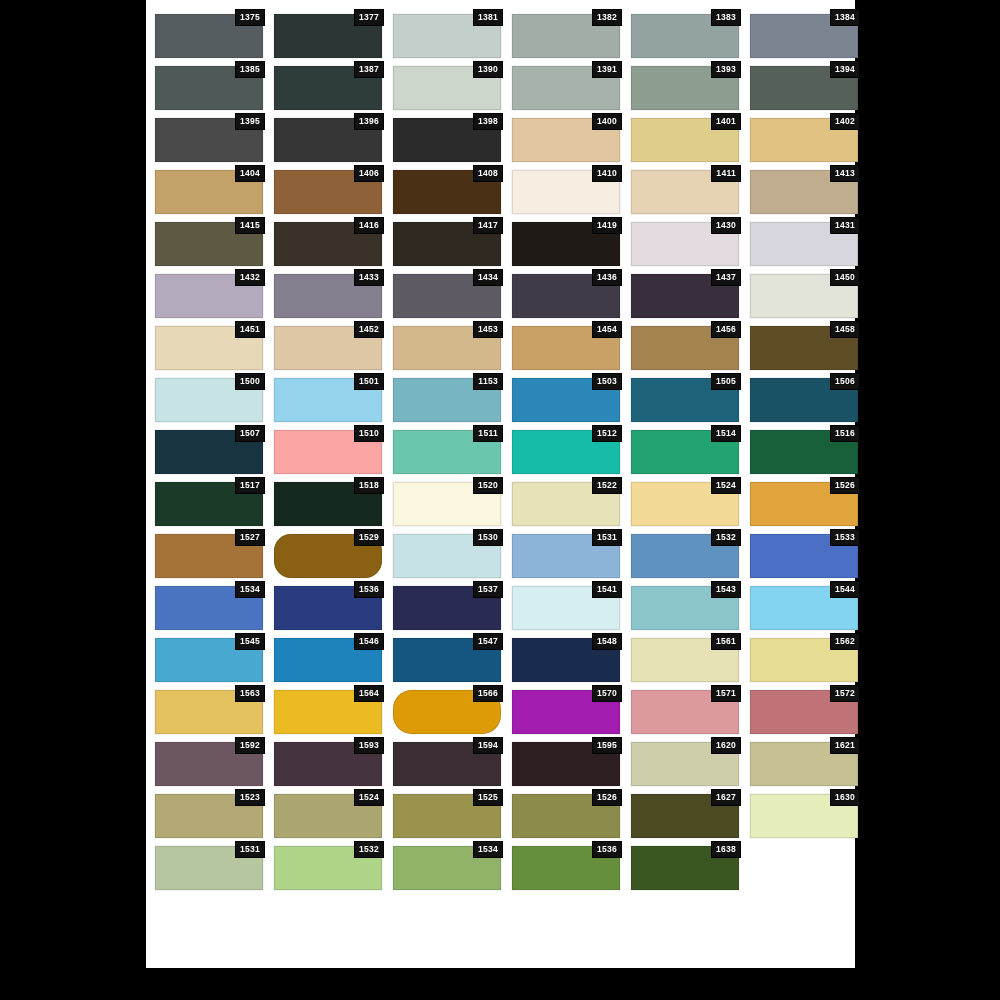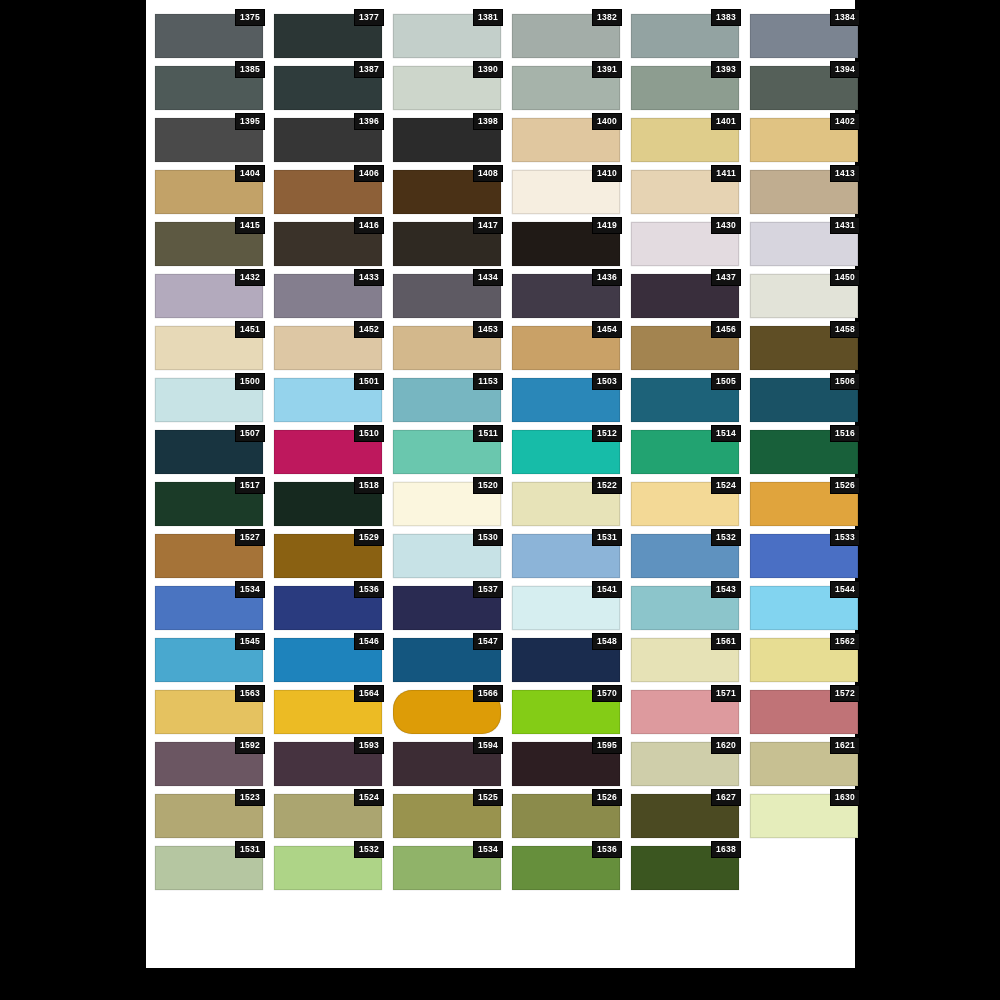--- a/index.html
+++ b/index.html
@@ -233,21 +233,21 @@
             <span class="swatch-code">1505</span>
           </div>
           <div class="swatch" style="background: rgb(26, 82, 101);">
             <span class="swatch-code">1506</span>
           </div>
         </div>
         <div class="swatch-row">
           <div class="swatch" style="background: rgb(24, 52, 64);">
             <span class="swatch-code">1507</span>
           </div>
-          <div class="swatch" style="background: #be185d; padding-left: 30px;">
+          <div class="swatch" style="background: #fca5a5; padding-left: 30px;">
             <span class="swatch-code">1510</span>
           </div>
           <div class="swatch" style="background: rgb(106, 199, 174);">
             <span class="swatch-code">1511</span>
           </div>
           <div class="swatch" style="background: rgb(23, 188, 168);">
             <span class="swatch-code">1512</span>
           </div>
           <div class="swatch" style="background: rgb(34, 163, 113);">
             <span class="swatch-code">1514</span>
@@ -273,21 +273,21 @@
             <span class="swatch-code">1524</span>
           </div>
           <div class="swatch" style="background: rgb(224, 164, 61);">
             <span class="swatch-code">1526</span>
           </div>
         </div>
         <div class="swatch-row">
           <div class="swatch" style="background: rgb(165, 115, 56);">
             <span class="swatch-code">1527</span>
           </div>
-          <div class="swatch" style="background: rgb(138, 97, 18);">
+          <div class="swatch" style="background: rgb(138, 97, 18); border-radius: 17px;">
             <span class="swatch-code">1529</span>
           </div>
           <div class="swatch" style="background: rgb(199, 226, 230);">
             <span class="swatch-code">1530</span>
           </div>
           <div class="swatch" style="background: rgb(140, 180, 216);">
             <span class="swatch-code">1531</span>
           </div>
           <div class="swatch" style="background: rgb(95, 146, 191);">
             <span class="swatch-code">1532</span>
@@ -339,21 +339,21 @@
         <div class="swatch-row">
           <div class="swatch" style="background: rgb(229, 194, 96);">
             <span class="swatch-code">1563</span>
           </div>
           <div class="swatch" style="background: rgb(236, 187, 36);">
             <span class="swatch-code">1564</span>
           </div>
           <div class="swatch" style="background: rgb(221, 156, 7); border-radius: 19px;">
             <span class="swatch-code">1566</span>
           </div>
-          <div class="swatch" style="background: #84cc16;">
+          <div class="swatch" style="background: #a21caf;">
             <span class="swatch-code">1570</span>
           </div>
           <div class="swatch" style="background: rgb(221, 154, 158);">
             <span class="swatch-code">1571</span>
           </div>
           <div class="swatch" style="background: rgb(192, 115, 119);">
             <span class="swatch-code">1572</span>
           </div>
         </div>
         <div class="swatch-row">

